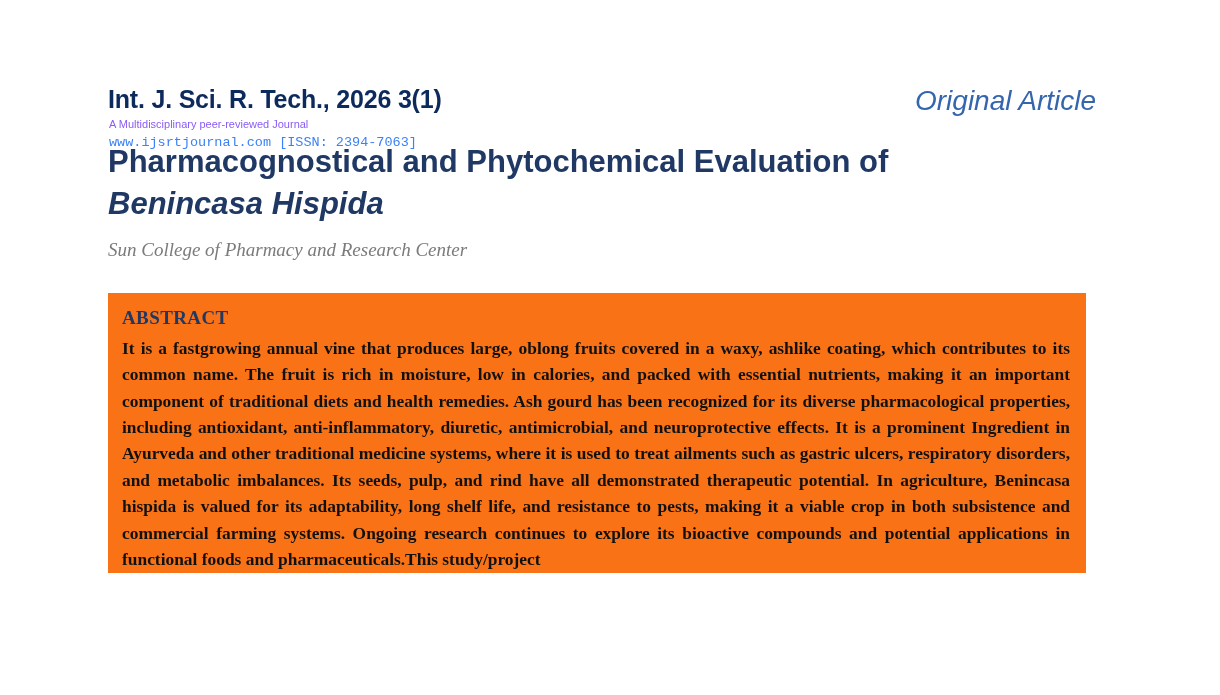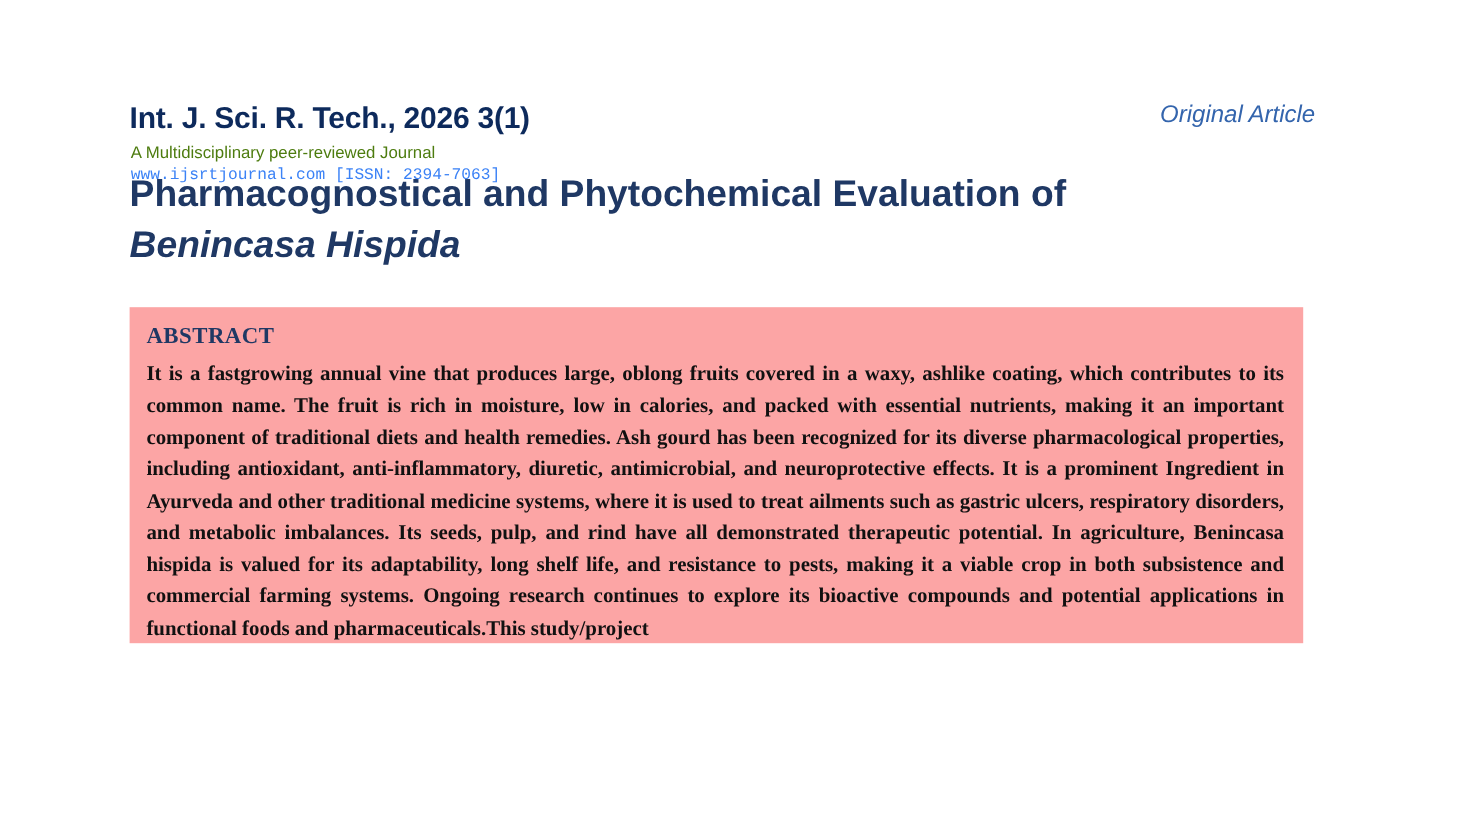--- a/index.html
+++ b/index.html
@@ -36,41 +36,41 @@
     font-weight: bold;
     font-size: 25px;
     color: #0d2a5c;
     letter-spacing: -0.2px;
     line-height: 1.15;
     margin: 0;
     white-space: nowrap;
   }
   .journal-sub {
     font-family: "Liberation Sans", sans-serif;
-    font-size: 14px;
-    color: #4d7c0f;
+    font-size: 11px;
+    color: #8b5cf6;
     line-height: 1.45;
     margin: 3px 0 0 1px;
     white-space: nowrap;
   }
   .journal-issn {
     font-family: Liberation Mono, monospace;
     font-size: 13.5px;
     color: #3b82f6;
     line-height: 1.45;
     margin: 0 0 0 1px;
     white-space: nowrap;
   }
   .article-type {
     position: absolute;
     top: 70px;
     right: 16px;
     font-family: "Liberation Sans", sans-serif;
     font-style: italic;
-    font-size: 20px;
+    font-size: 28px;
     color: #3465ad;
     white-space: nowrap;
     text-align: center;
   }
 
   
   .article-title {
     margin: 0;
     padding-top: 38px;
     font-family: Liberation Sans, sans-serif;
@@ -104,21 +104,21 @@
     font-family: "Liberation Serif", serif;
     font-style: italic;
     font-size: 19px;
     line-height: 1.3;
     color: #7b7b7b;
   }
 
   
   .abstract-box {
     margin-top: 30px;
-    background: #fca5a5;
+    background: #f97316;
     padding: 14px 16px 10px 14px;
     box-sizing: border-box;
     width: 978px;
     height: 280px;
     overflow: hidden;
   }
   .abstract-heading {
     margin: 0 0 6px 0;
     font-family: "Liberation Serif", serif;
     font-weight: bold;
@@ -149,19 +149,20 @@
     <div class="journal-issn">www.ijsrtjournal.com [ISSN: 2394-7063]</div>
     <div class="article-type">Original Article</div>
   </div>
 
   <h1 class="article-title">
     <span>Pharmacognostical and Phytochemical Evaluation of</span>
     <span class="sp-italic">Benincasa Hispida</span>
   </h1>
 
 
+  <div class="affiliation">Sun College of Pharmacy and Research Center</div>
 
   <div class="abstract-box">
     <div class="abstract-heading">ABSTRACT</div>
     <p class="abstract-text">It is a fastgrowing annual vine that produces large, oblong fruits covered in a waxy, ashlike coating, which contributes to its common name. The fruit is rich in moisture, low in calories, and packed with essential nutrients, making it an important component of traditional diets and health remedies. Ash gourd has been recognized for its diverse pharmacological properties, including antioxidant, anti-inflammatory, diuretic, antimicrobial, and neuroprotective effects. It is a prominent Ingredient in Ayurveda and other traditional medicine systems, where it is used to treat ailments such as gastric ulcers, respiratory disorders, and metabolic imbalances. Its seeds, pulp, and rind have all demonstrated therapeutic potential. In agriculture, Benincasa hispida is valued for its adaptability, long shelf life, and resistance to pests, making it a viable crop in both subsistence and commercial farming systems. Ongoing research continues to explore its bioactive compounds and potential applications in functional foods and pharmaceuticals.This study/project</p>
   </div>
 
 </div>
 
 </body></html>

